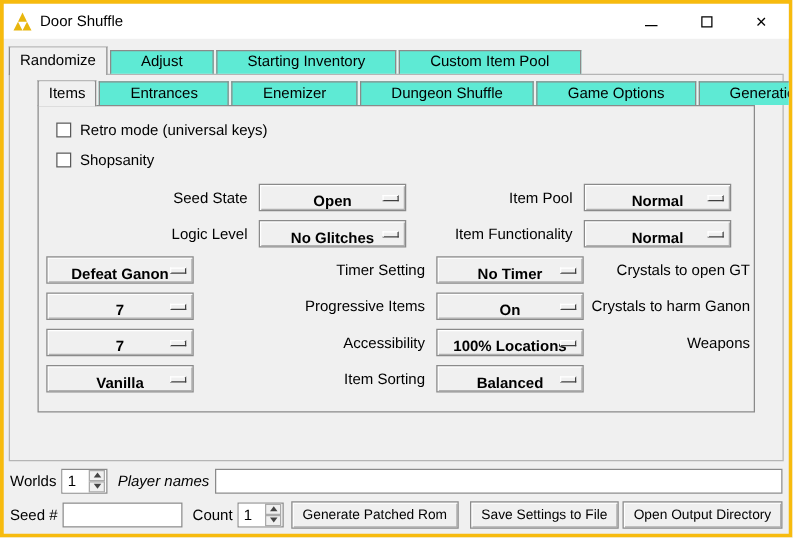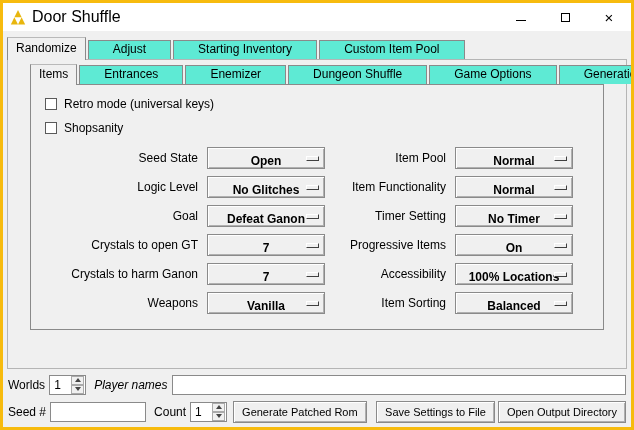--- a/index.html
+++ b/index.html
@@ -10,21 +10,21 @@
     width:634px; height:430px;
     border:3px solid #f7bb0e;
     background:#f0f0f0;
     display:flex; flex-direction:column;
     overflow:hidden;
   }
 
   
   .titlebar { height:28px; background:#ffffff; display:flex; align-items:center; flex:0 0 auto; }
   .app-icon { width:16px; height:16px; margin:0 6px 0 7px; flex:0 0 auto; }
-  .title-text { font-size:16px; }
+  .title-text { font-size:12px; }
   .tb-spacer { flex:1; }
   .win-btn { width:44px; height:28px; display:flex; align-items:center; justify-content:center; cursor:default; }
   .glyph-min { width:10px; border-bottom:1px solid #000; margin-top:6px; }
   .glyph-max { width:9px; height:9px; border:1px solid #000; }
   .glyph-close { font-size:15px; line-height:15px; }
 
   
   .body { flex:1; display:flex; flex-direction:column; padding-top:5px; }
 
   .tabs { display:flex; align-items:flex-end; position:relative; z-index:2; }
@@ -186,21 +186,20 @@
           <div class="dropdown">
             <span class="dd-text">No Glitches</span>
             <span class="dd-ind"></span>
           </div>
           <div class="f-label-r">Item Functionality</div>
           <div class="dropdown">
             <span class="dd-text">Normal</span>
             <span class="dd-ind"></span>
           </div>
 
-          <div class="f-label">Goal</div>
           <div class="dropdown">
             <span class="dd-text">Defeat Ganon</span>
             <span class="dd-ind"></span>
           </div>
           <div class="f-label-r">Timer Setting</div>
           <div class="dropdown">
             <span class="dd-text">No Timer</span>
             <span class="dd-ind"></span>
           </div>
 

